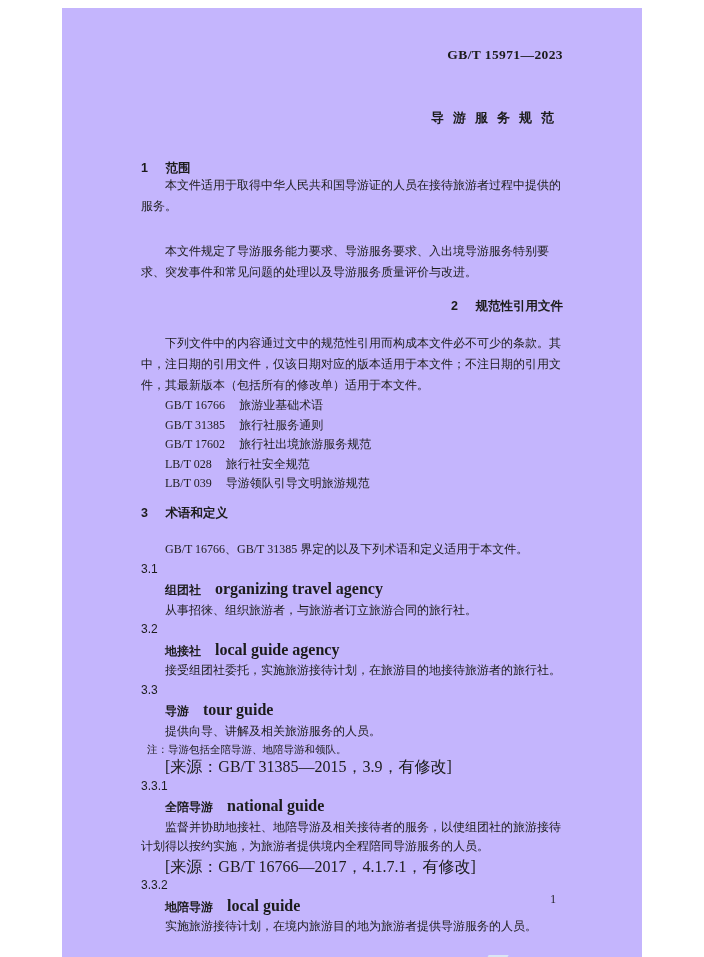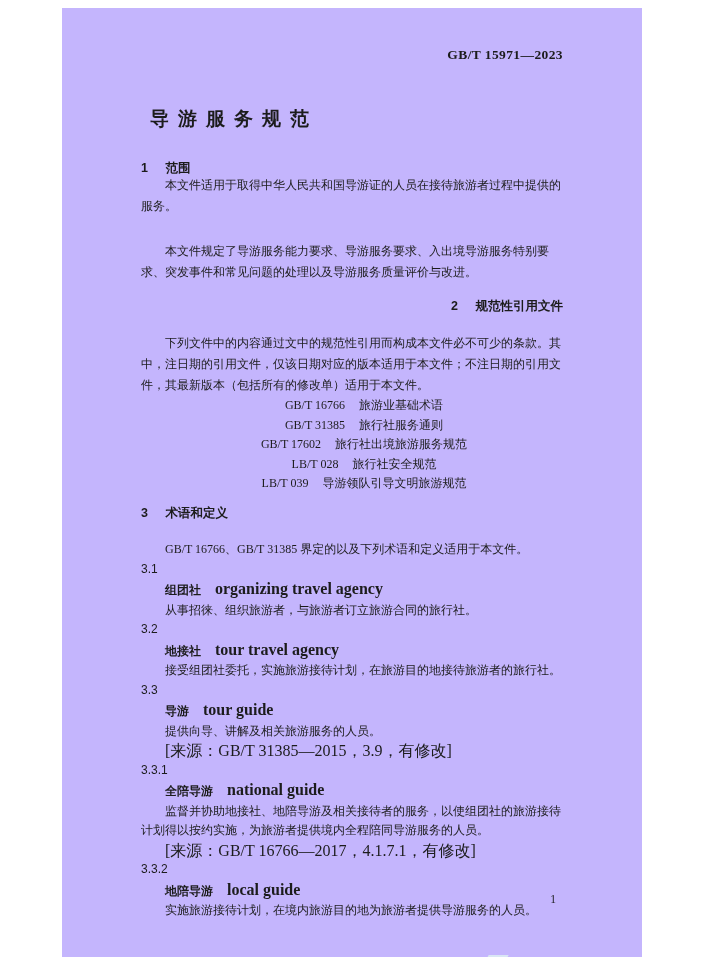--- a/index.html
+++ b/index.html
@@ -20,24 +20,24 @@
     padding-top: 40px;
     text-align: right;
     font-family: "Liberation Serif", serif;
     font-weight: bold;
     font-size: 13.5px;
     line-height: 14px;
     letter-spacing: 0.4px;
   }
   .title {
     margin-top: 46px;
-    text-align: left;
-    font-family: Liberation Sans, sans-serif;
+    text-align: right;
+    font-family: Liberation Mono, monospace;
     font-weight: bold;
-    font-size: 19px;
+    font-size: 13px;
     line-height: 22px;
     letter-spacing: 9px;
     padding-left: 9px; 
   }
 
   .sec-heading {
     font-family: "Liberation Sans", "DejaVu Sans", sans-serif;
     font-weight: bold;
     font-size: 12.5px;
     line-height: 14px;
@@ -46,21 +46,21 @@
   .sec1h { margin-top: 31px; }
   .sec2h { margin-top: 16px; text-align: right; }
   .sec3h { margin-top: 12px; }
 
   .body-para { font-size: 12px; line-height: 21px; }
   .indent { text-indent: 2em; }
   .p1 { margin-top: 24px; }
   .p2i { margin-top: 20px; }
   .p3i { margin-top: 19px; }
 
-  .ref-row { font-size: 12px; line-height: 19.5px; margin-left: 24px; text-align: center; }
+  .ref-row { font-size: 12px; line-height: 19.5px; margin-left: 24px; }
   .ref-code { margin-right: 14px; }
 
   .term-num {
     font-family: "Liberation Sans", "DejaVu Sans", sans-serif;
     font-size: 12px;
     line-height: 19.5px;
   }
   .term-line { margin-left: 24px; line-height: 19.5px; }
   .term-cn {
     font-family: "Liberation Sans", "DejaVu Sans", sans-serif;
@@ -149,31 +149,32 @@
         <div class="term-num">3.1</div>
         <div class="term-line">
           <span class="term-cn">组团社</span><span class="term-en">organizing travel agency</span>
         </div>
         <p class="term-def">从事招徕、组织旅游者，与旅游者订立旅游合同的旅行社。</p>
       </div>
 
       <div class="term-block">
         <div class="term-num">3.2</div>
         <div class="term-line">
-          <span class="term-cn">地接社</span><span class="term-en">tour travel agency</span>
+          <span class="term-cn">地接社</span><span class="term-en">local guide agency</span>
         </div>
         <p class="term-def">接受组团社委托，实施旅游接待计划，在旅游目的地接待旅游者的旅行社。</p>
       </div>
 
       <div class="term-block">
         <div class="term-num">3.3</div>
         <div class="term-line">
           <span class="term-cn">导游</span><span class="term-en">tour guide</span>
         </div>
         <p class="term-def">提供向导、讲解及相关旅游服务的人员。</p>
+        <div class="term-note">注：导游包括全陪导游、地陪导游和领队。</div>
         <div class="term-source">[来源：GB/T 31385—2015，3.9，有修改]</div>
       </div>
 
       <div class="term-block">
         <div class="term-num">3.3.1</div>
         <div class="term-line">
           <span class="term-cn">全陪导游</span><span class="term-en">national guide</span>
         </div>
         <p class="term-def">监督并协助地接社、地陪导游及相关接待者的服务，以使组团社的旅游接待计划得以按约实施，为旅游者提供境内全程陪同导游服务的人员。</p>
         <div class="term-source">[来源：GB/T 16766—2017，4.1.7.1，有修改]</div>

